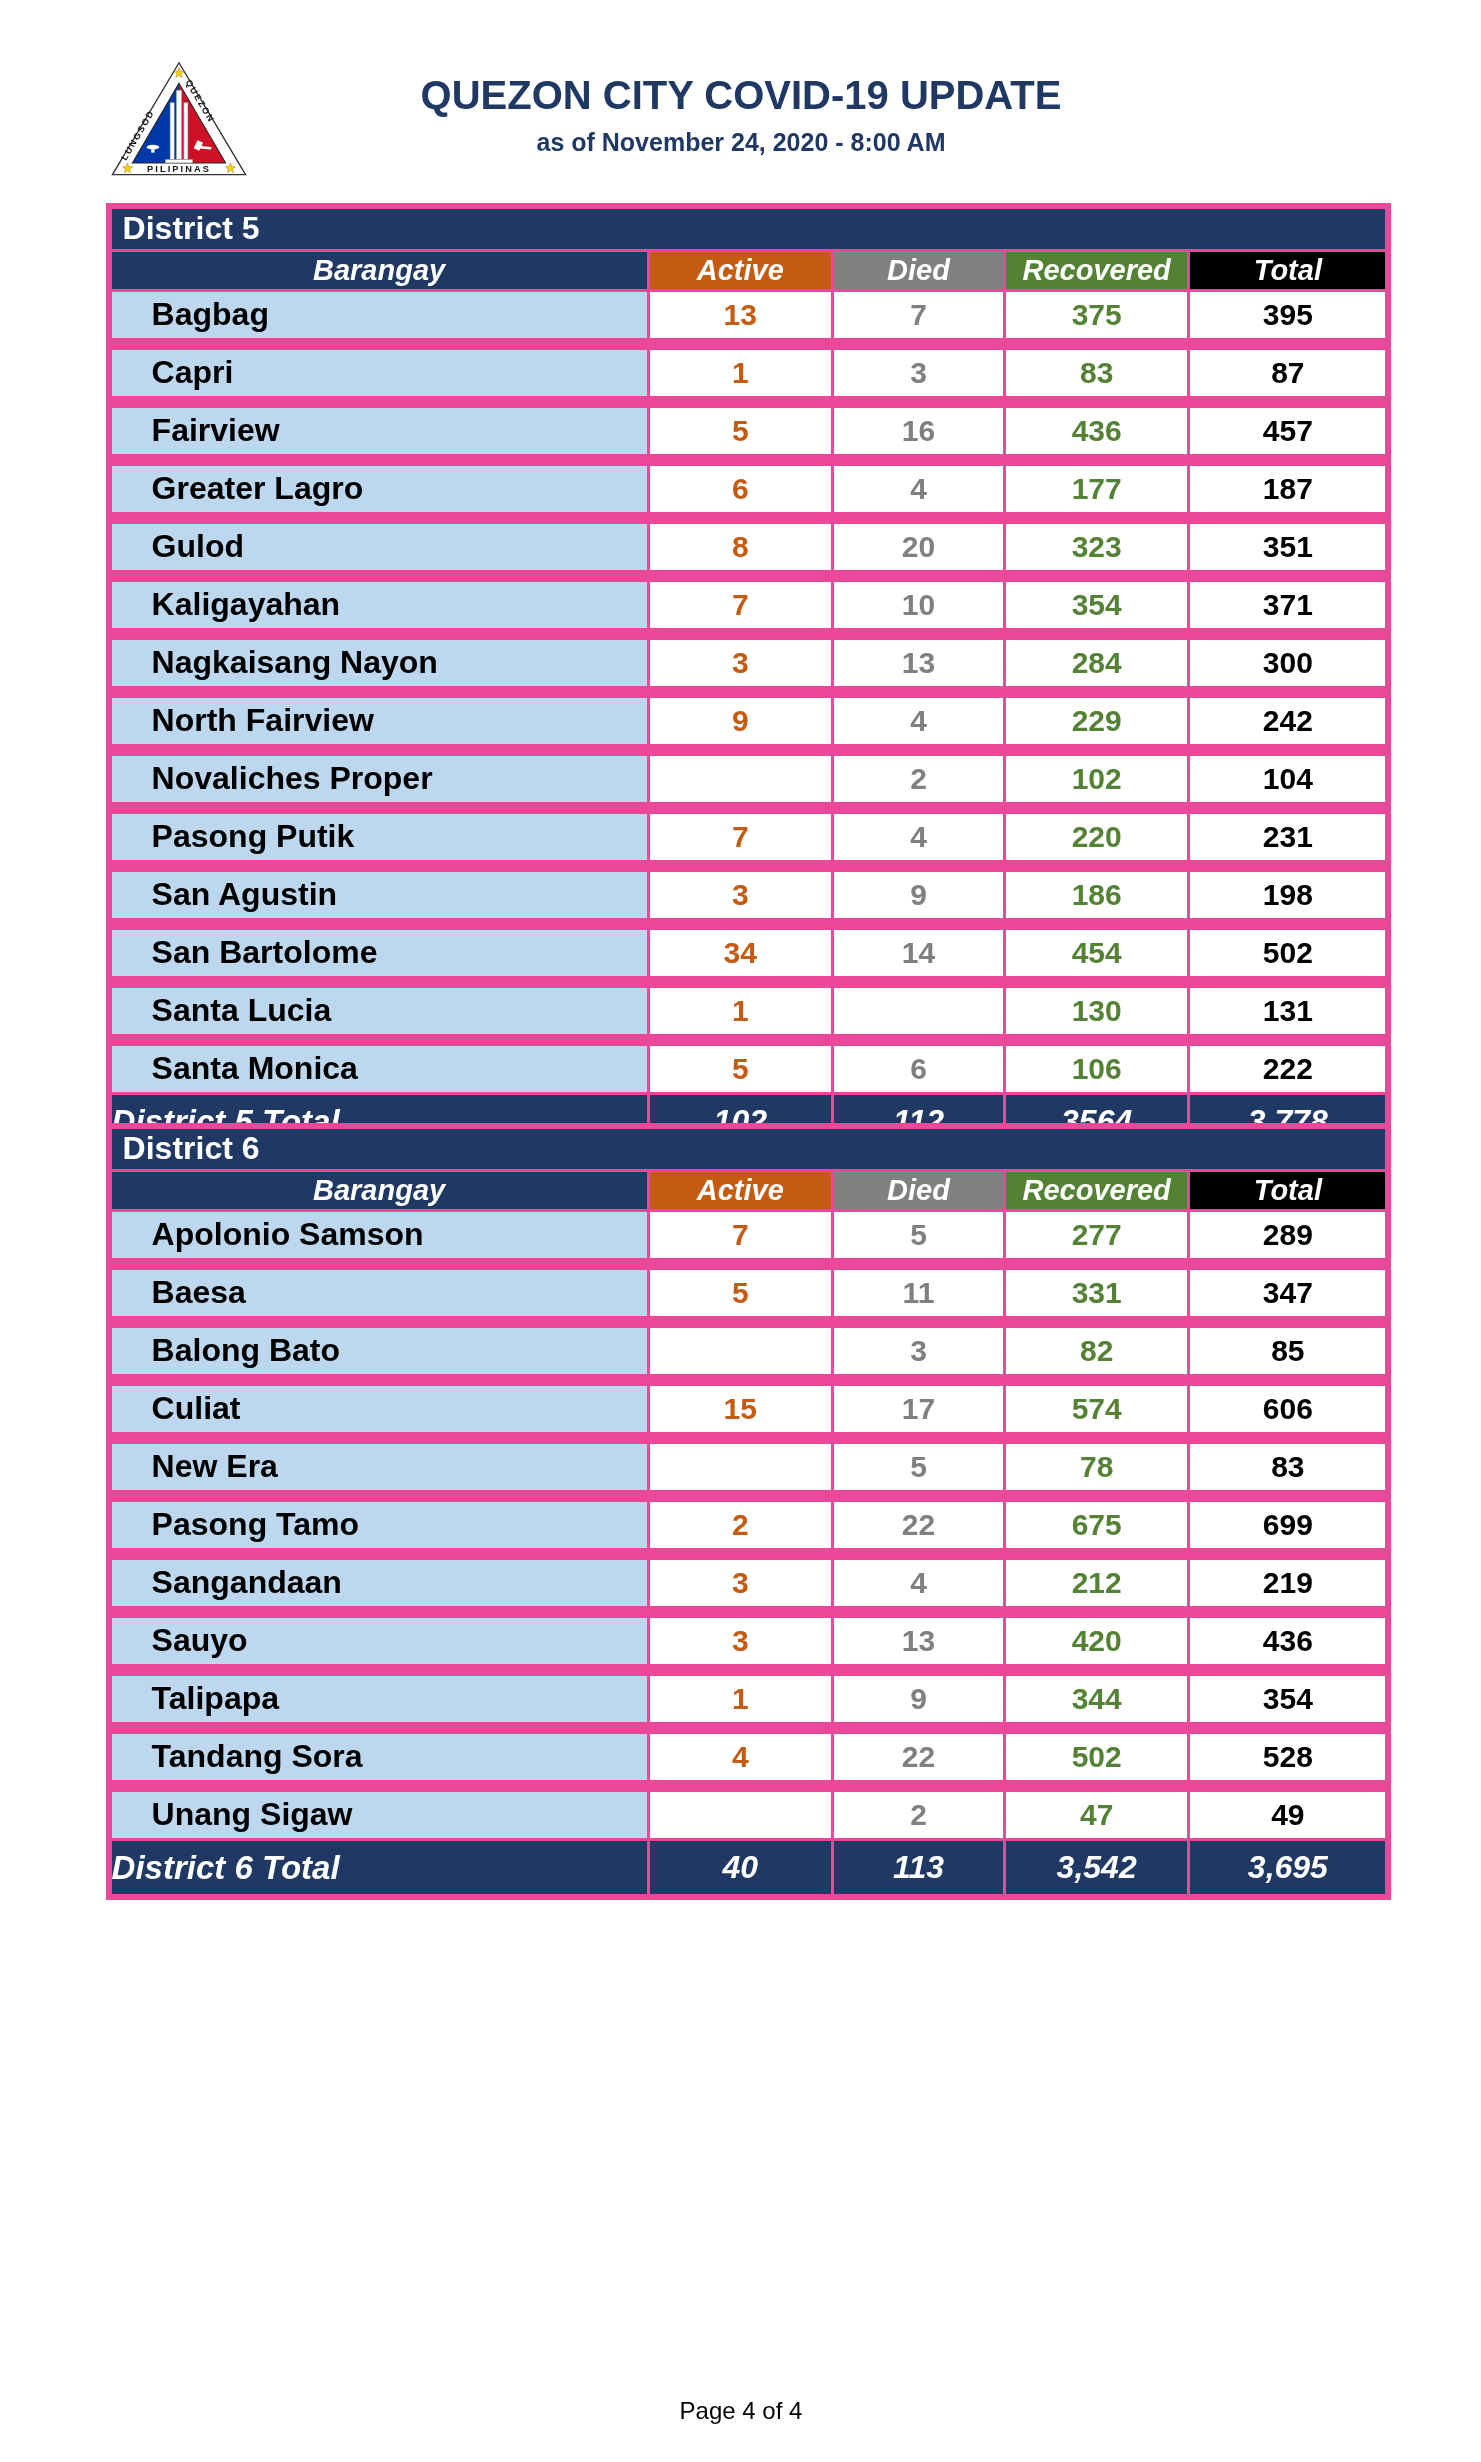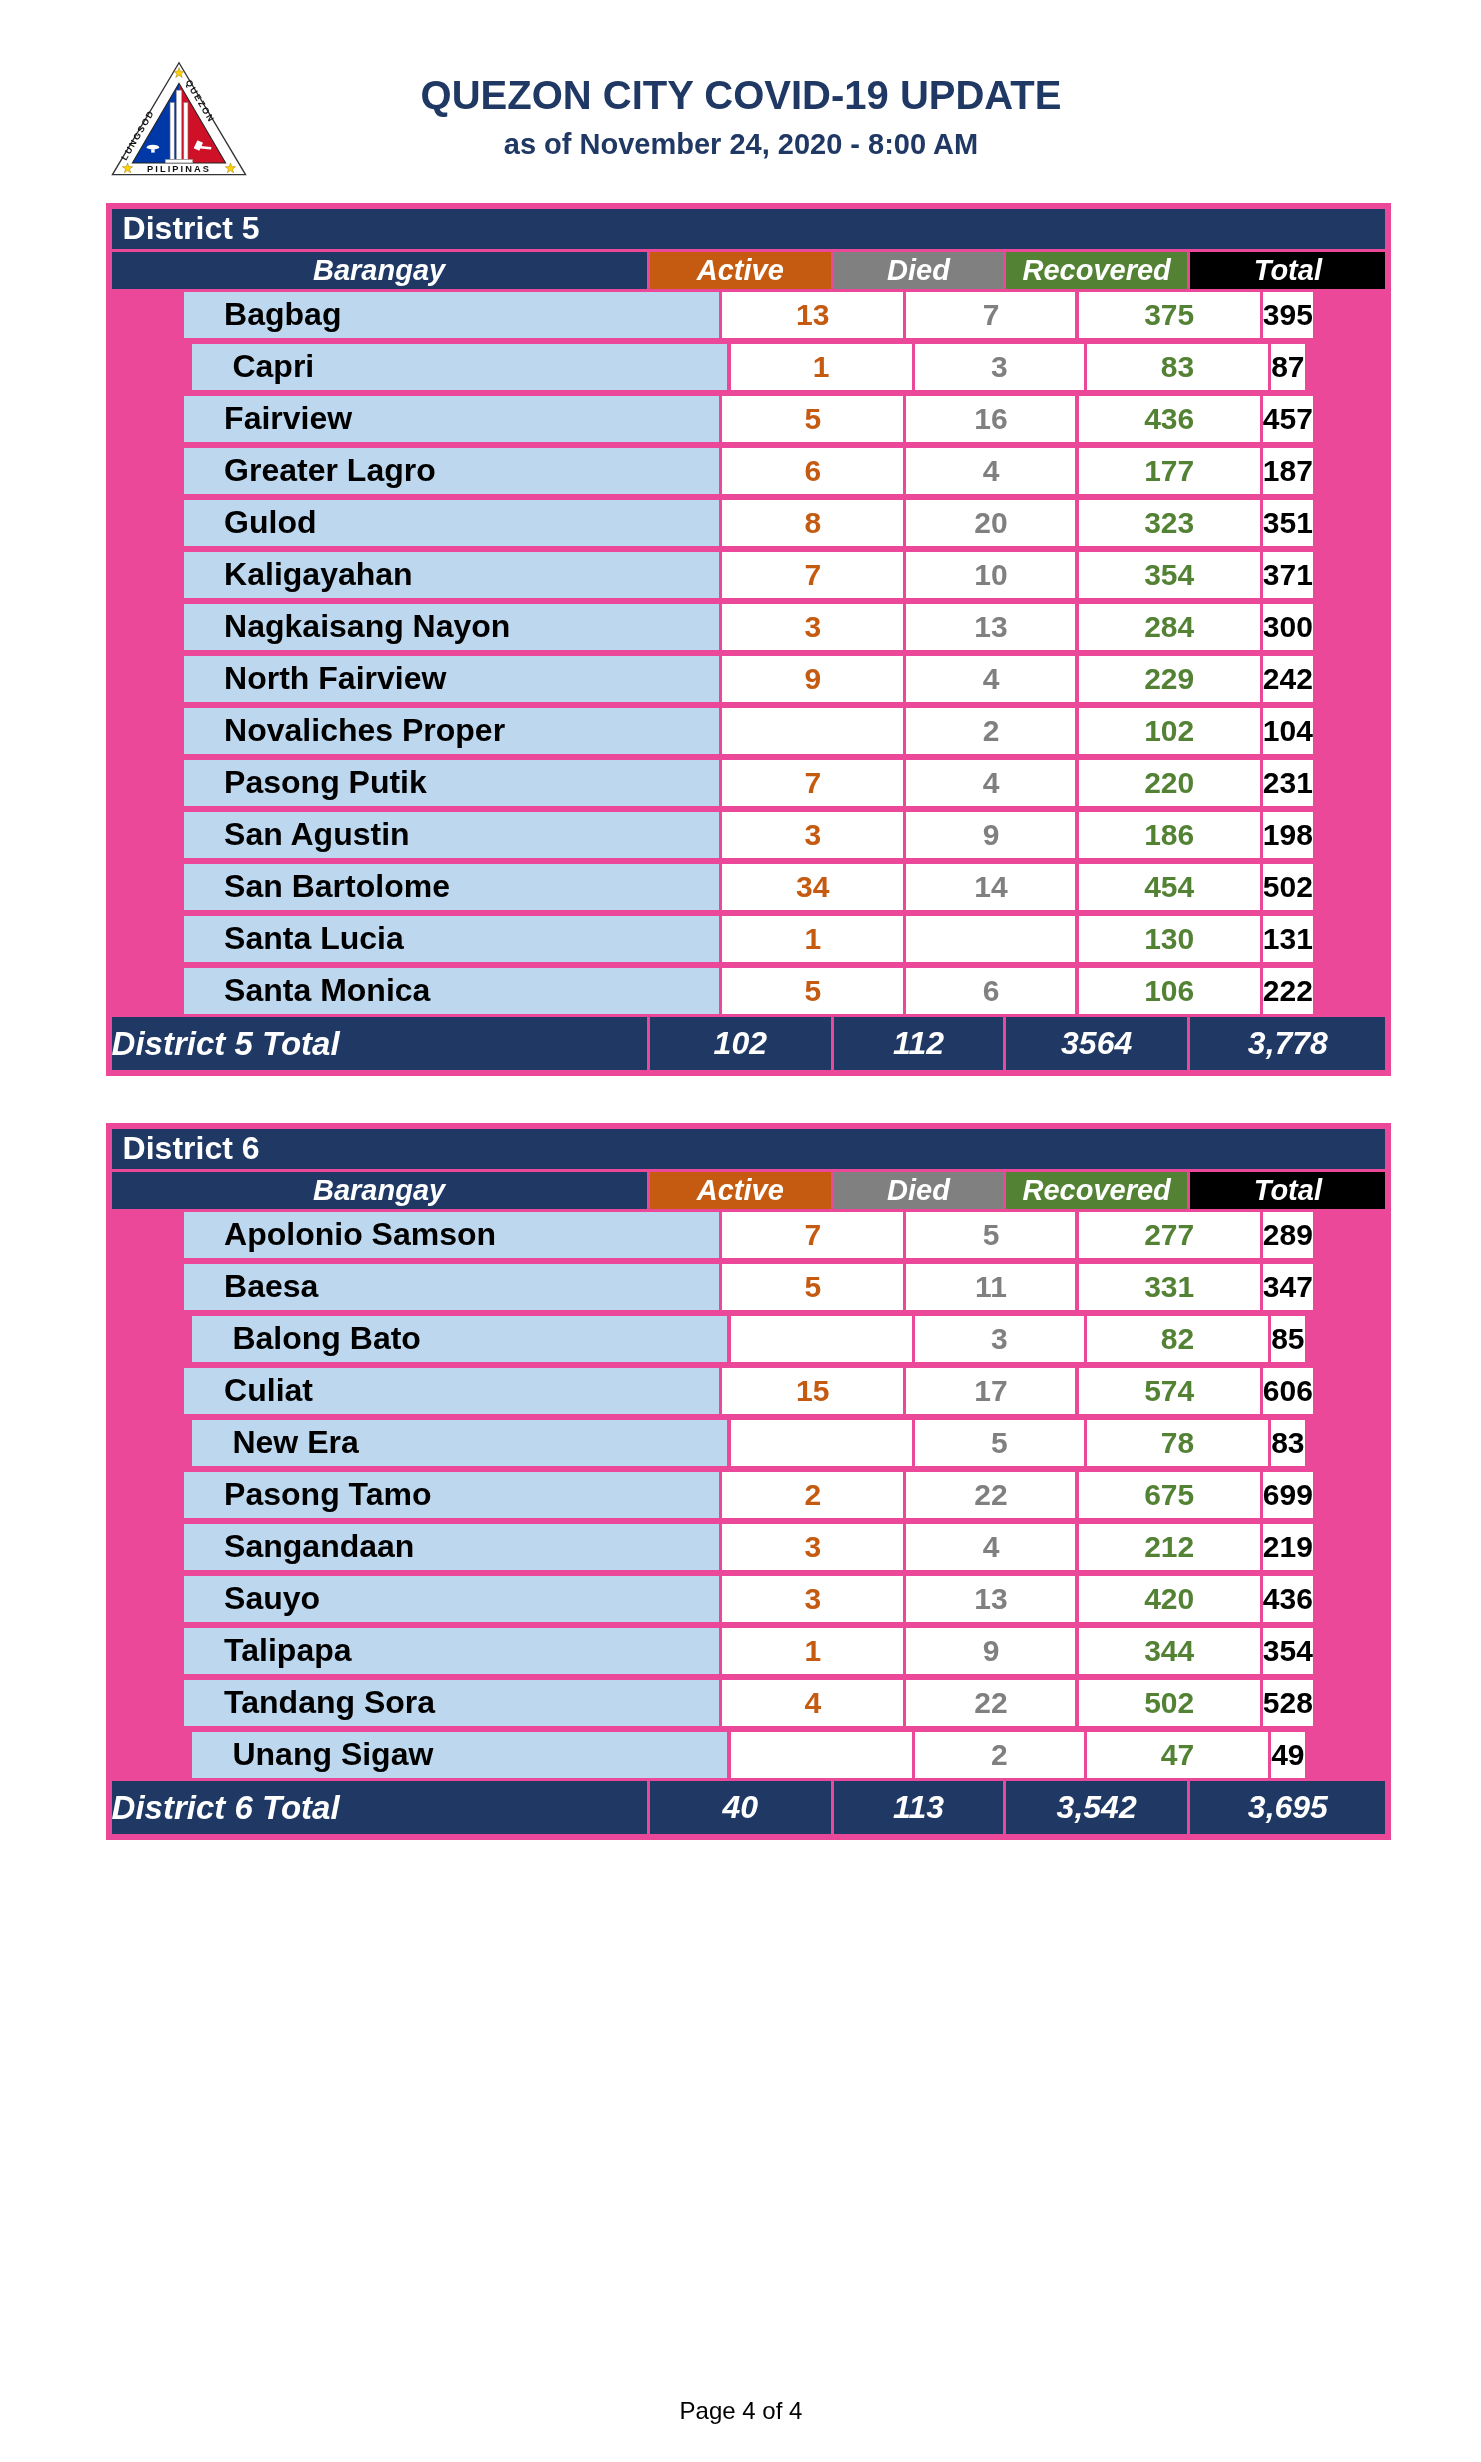--- a/index.html
+++ b/index.html
@@ -30,21 +30,21 @@
     text-align:center;
   }
   .page-title{
     color:var(--titletext);
     font-size:40px;font-weight:bold;
     letter-spacing:0px;
     line-height:1.1;
   }
   .page-subtitle{
     color:var(--titletext);
-    font-size:29px;font-weight:bold;
+    font-size:25px;font-weight:bold;
     margin-top:11px;
   }
   
   .tbl{
     position:absolute;left:106px;width:1285px;
     background:#ec4899;
     padding:5.6px;
     display:flex;flex-direction:column;gap:3.2px;
   }
   .tbl-5{top:203px;}
@@ -63,21 +63,21 @@
   .head > div{
     height:37px;
     display:flex;align-items:center;justify-content:center;
     color:#fff;font-weight:bold;font-style:italic;font-size:29px;
   }
   .hc-barangay{background:var(--navy);}
   .hc-active{background:var(--orange);}
   .hc-died{background:var(--gray);}
   .hc-recovered{background:var(--green);}
   .hc-total{background:var(--black);}
-  .tbody{display:flex;flex-direction:column;gap:6px;align-items:center;}
+  .tbody{display:flex;flex-direction:column;gap:12px;}
   .body .cell{
     background:#fff;height:46px;
     display:flex;align-items:center;justify-content:center;
     font-weight:bold;font-size:30px;
   }
   .body .cell.name{
     background:var(--rowblue);
     color:#000;font-size:32px;
     justify-content:flex-start;
     padding-left:40px;

